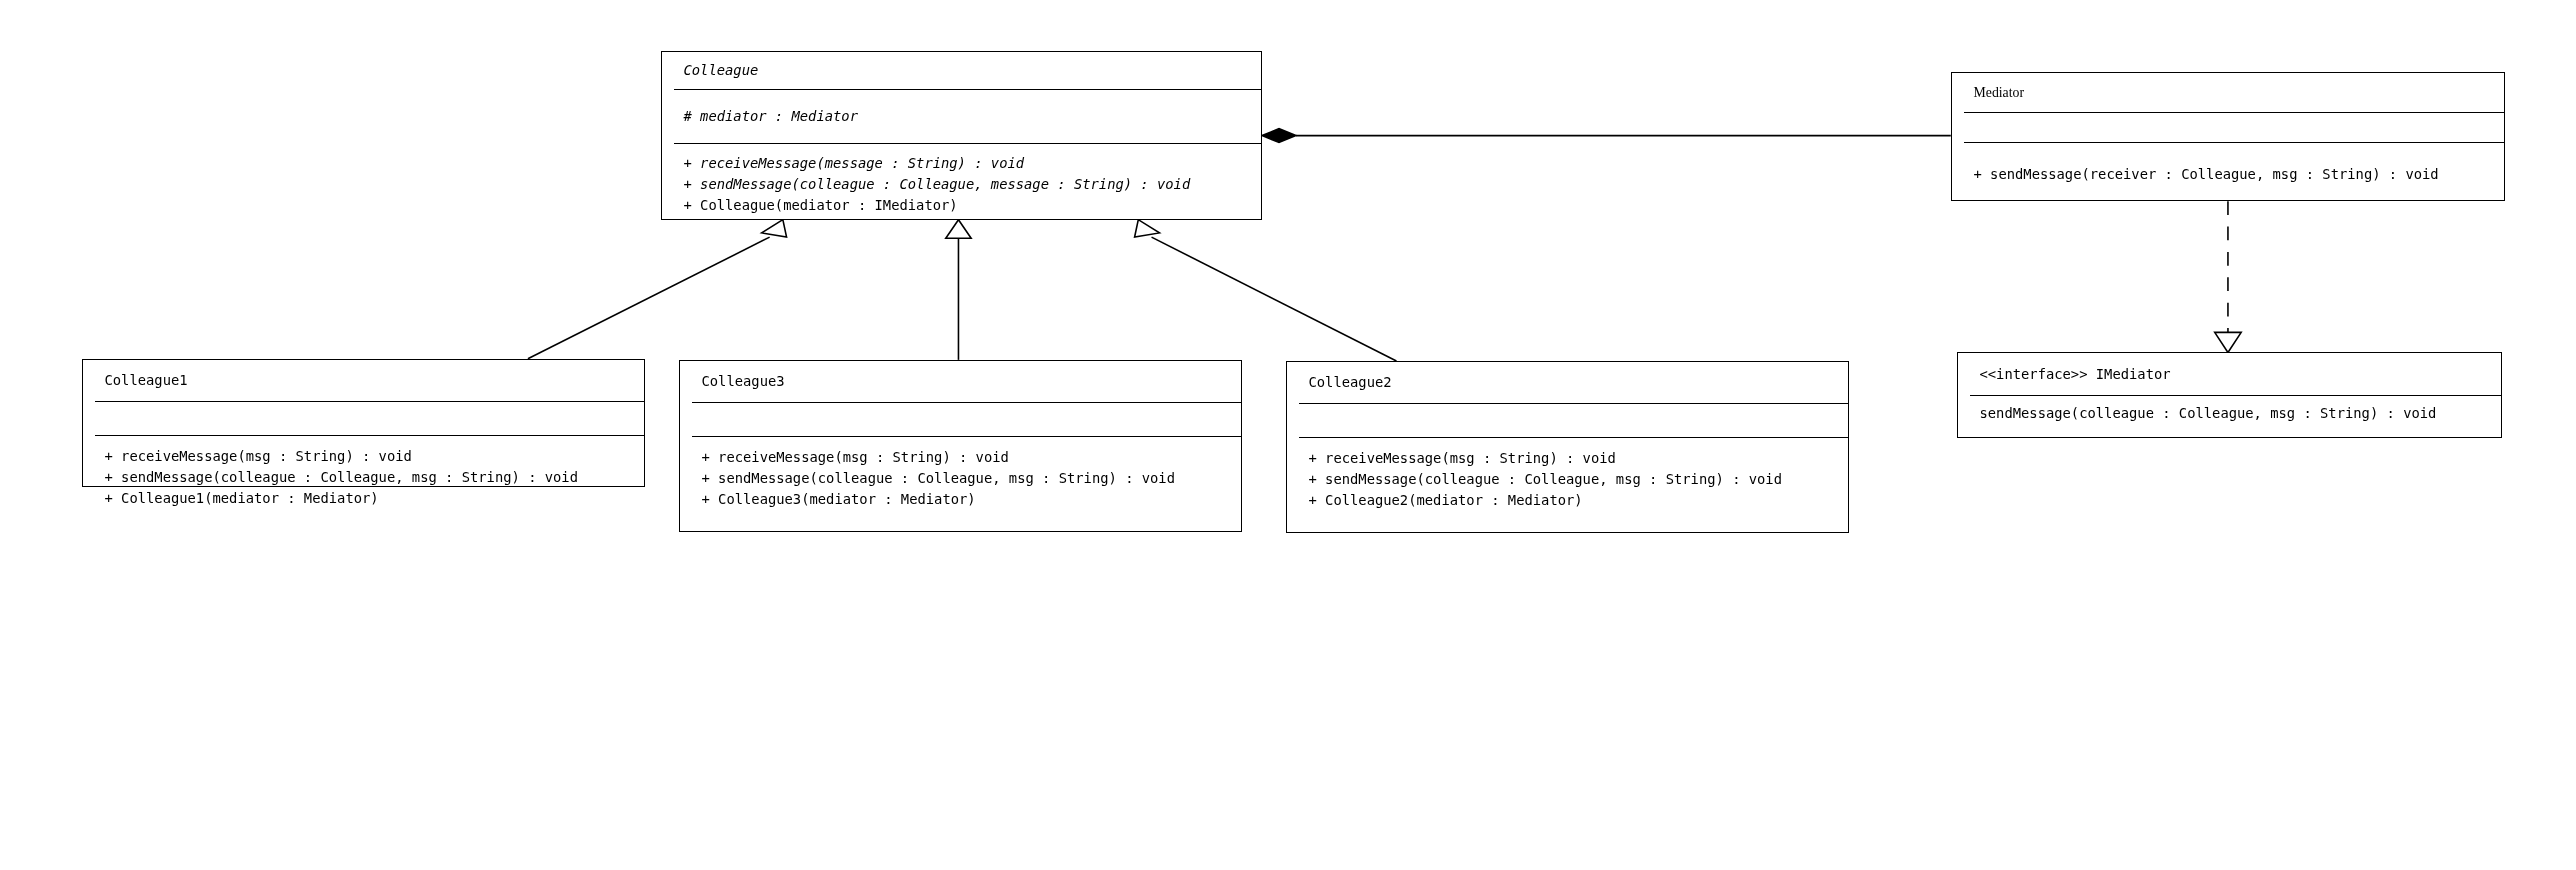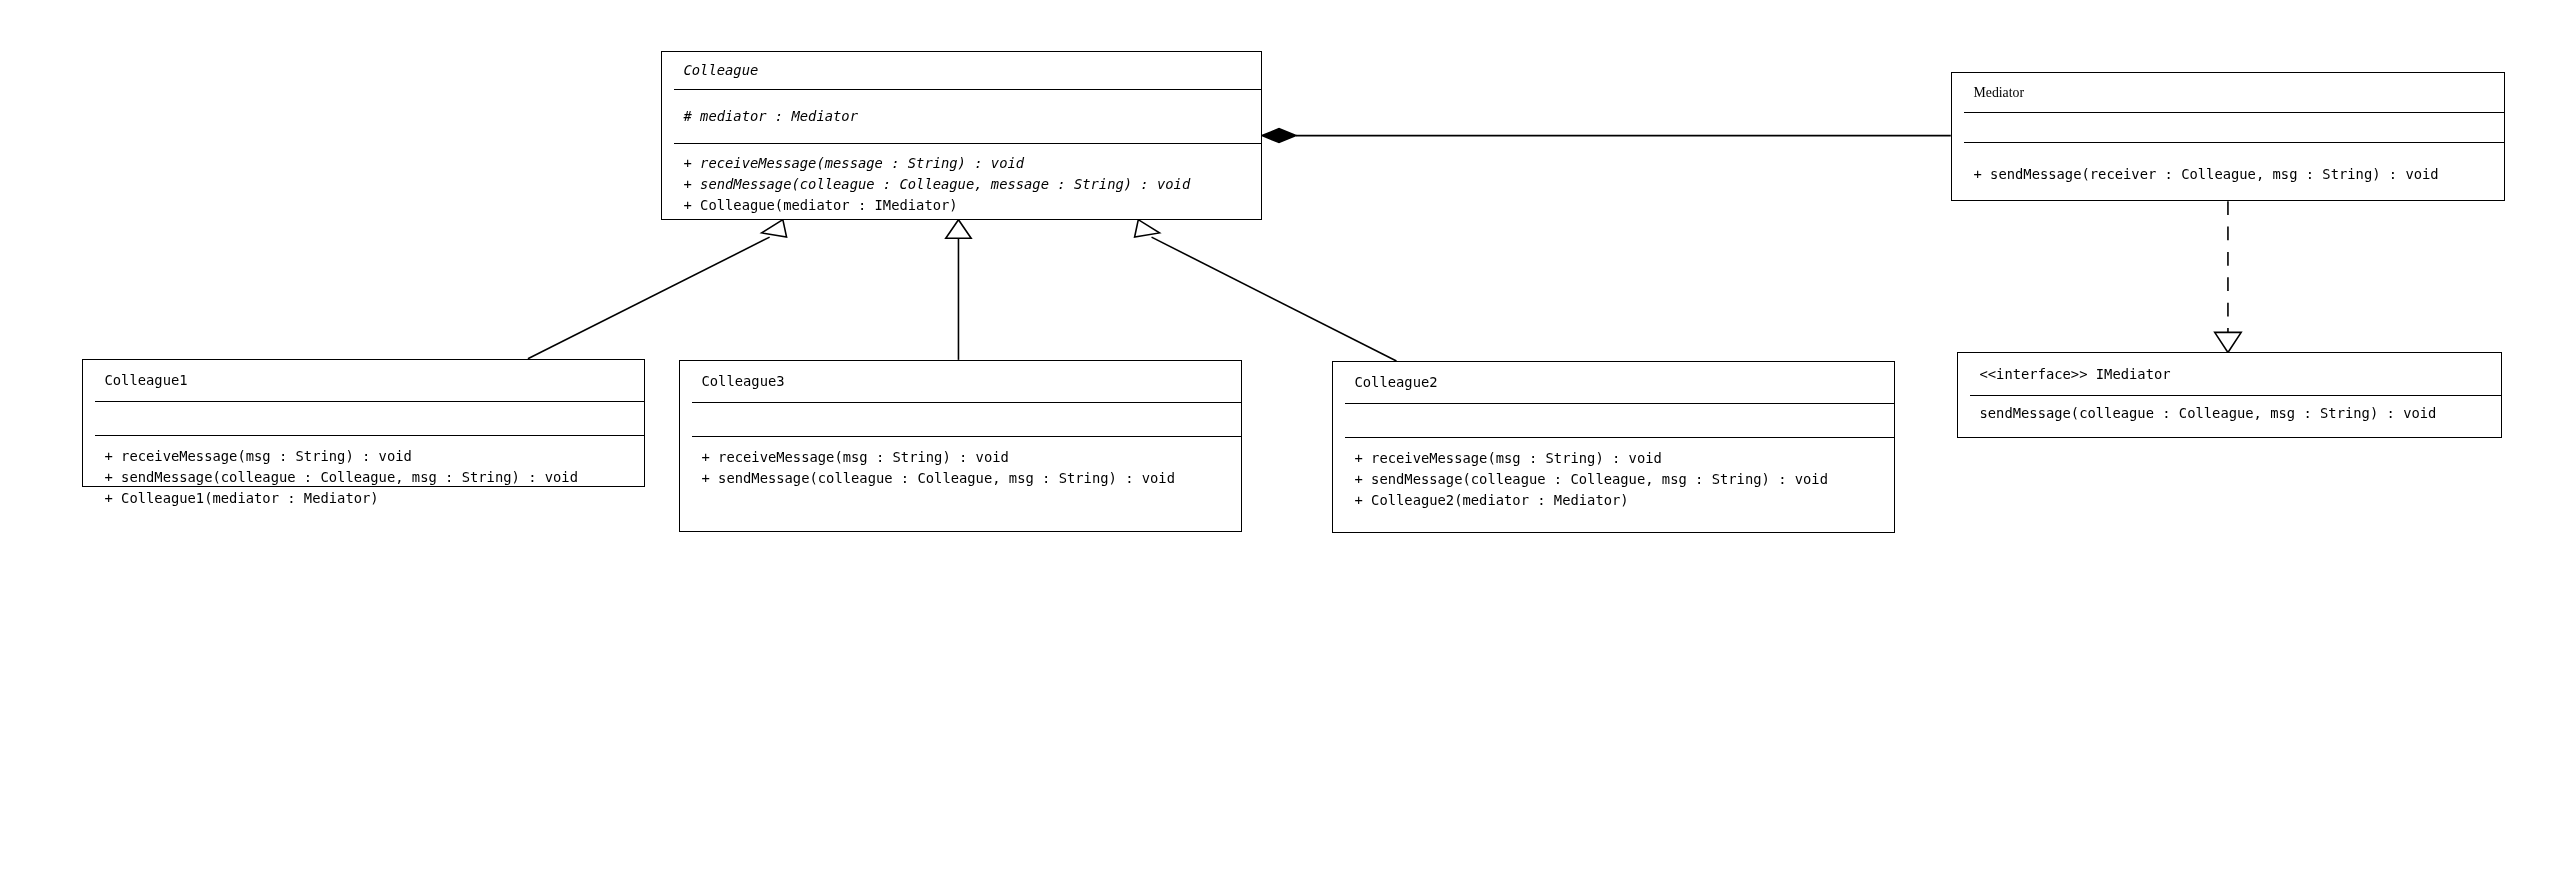--- a/index.html
+++ b/index.html
@@ -136,24 +136,25 @@
   </div>
 
   <div class="uml-class" style="left:679px; top:360px; width:563px; height:172px;">
     <div class="compartment divided" style="height:42px;">
       <div class="uml-title">Colleague3</div>
     </div>
     <div class="compartment divided" style="height:34px;"></div>
     <div class="compartment" style="height:93px; justify-content:flex-start; padding-top:9.5px;">
       <div class="uml-row">+ receiveMessage(msg : String) : void</div>
       <div class="uml-row">+ sendMessage(colleague : Colleague, msg : String) : void</div>
+      <div class="uml-row">+ Colleague3(mediator : Mediator)</div>
     </div>
   </div>
 
-  <div class="uml-class" style="left:1332px; top:361px; width:563px; height:172px;">
+  <div class="uml-class" style="left:1286px; top:361px; width:563px; height:172px;">
     <div class="compartment divided" style="height:42px;">
       <div class="uml-title">Colleague2</div>
     </div>
     <div class="compartment divided" style="height:34px;"></div>
     <div class="compartment" style="height:93px; justify-content:flex-start; padding-top:9.5px;">
       <div class="uml-row">+ receiveMessage(msg : String) : void</div>
       <div class="uml-row">+ sendMessage(colleague : Colleague, msg : String) : void</div>
       <div class="uml-row">+ Colleague2(mediator : Mediator)</div>
     </div>
   </div>

